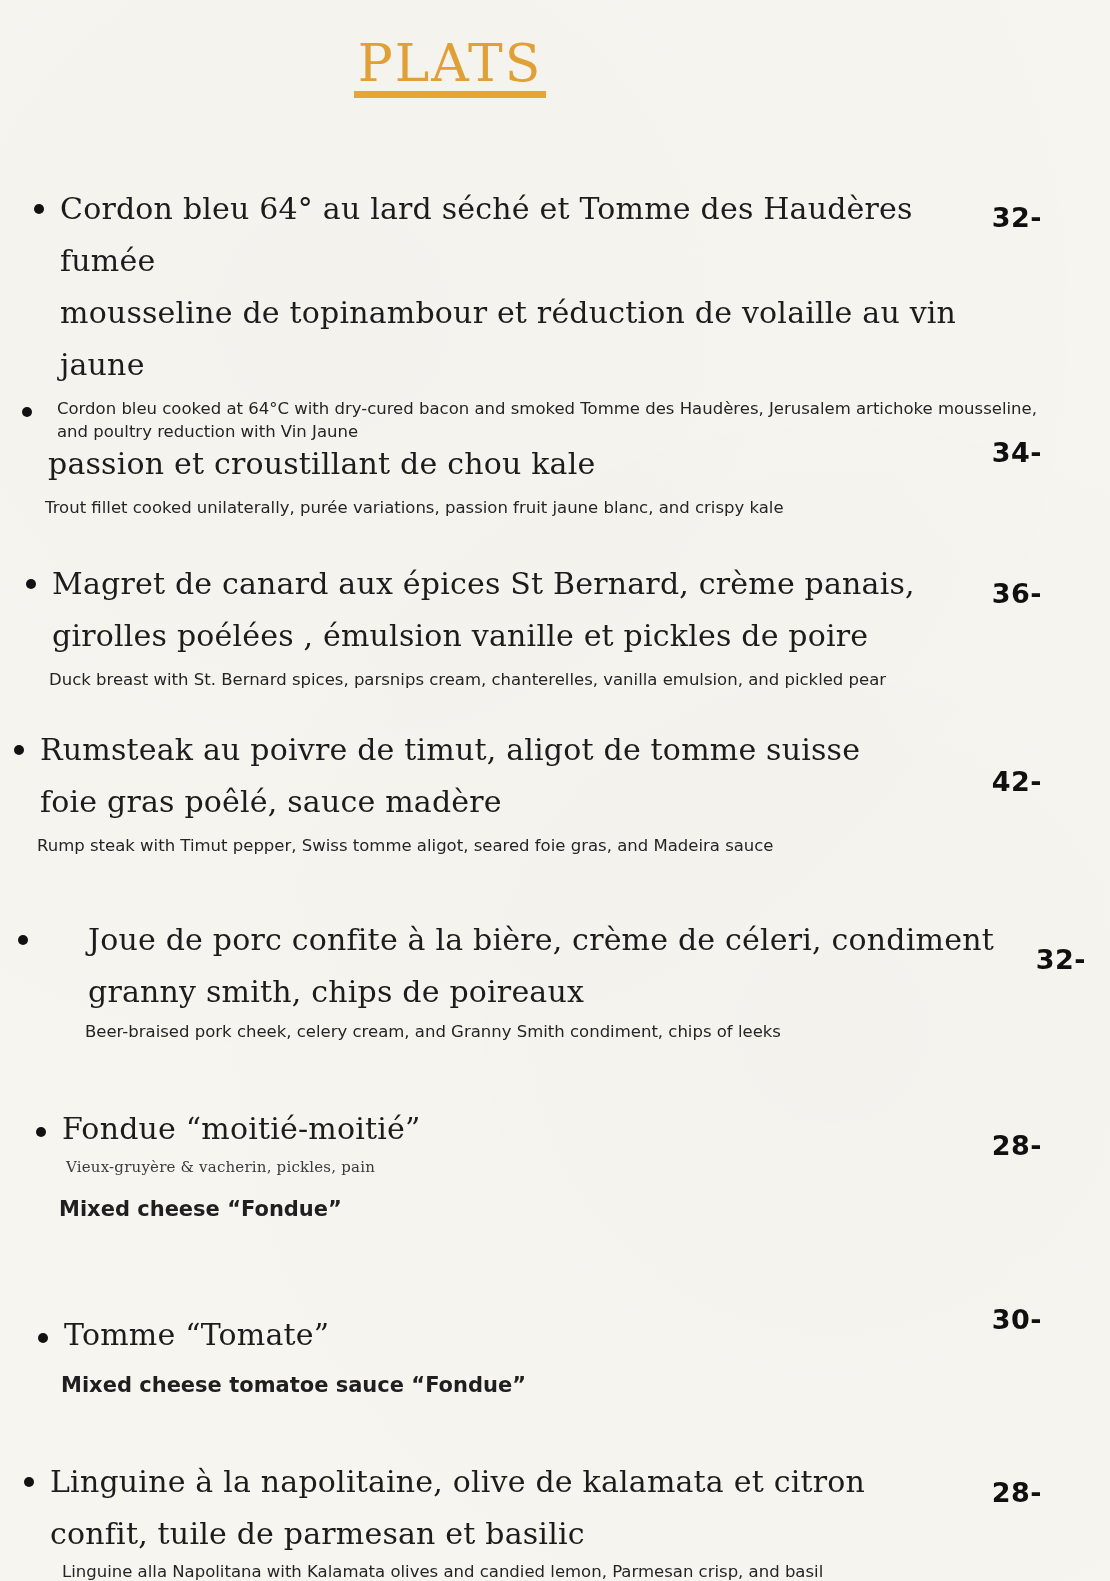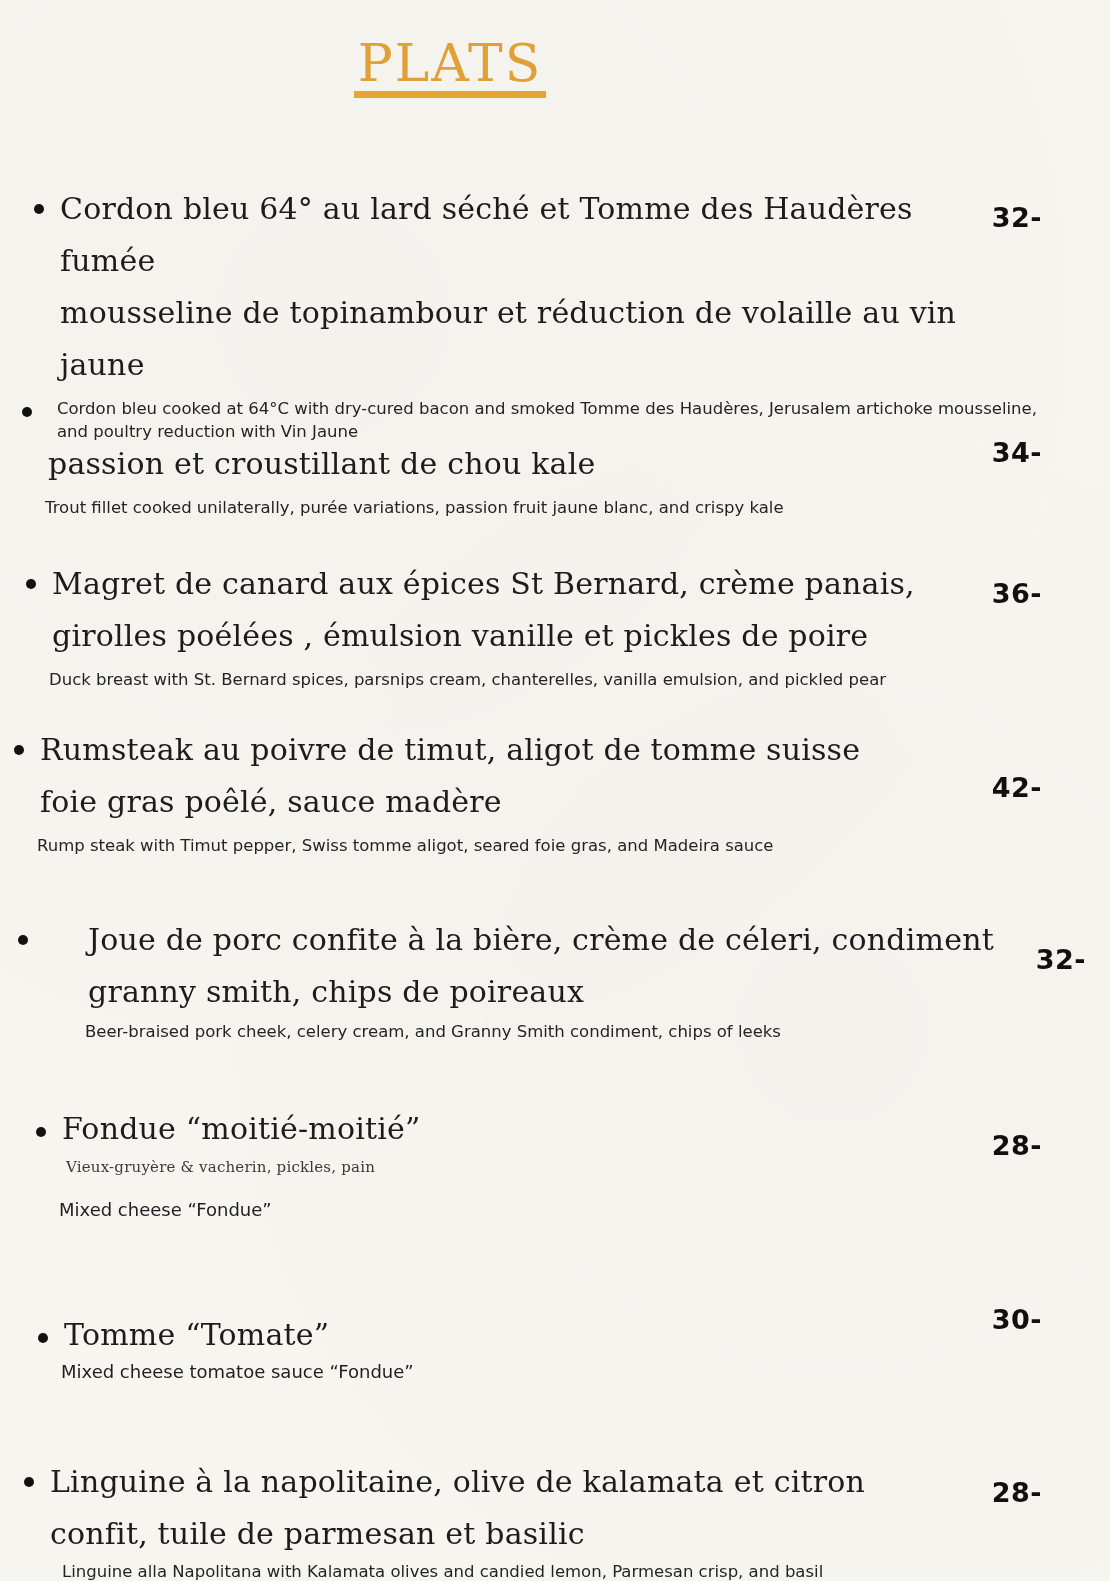--- a/index.html
+++ b/index.html
@@ -62,21 +62,21 @@
   }
   .desc{
     font-family:"DejaVu Sans","Liberation Sans",sans-serif;
     font-size:16.5px;
     line-height:23px;
     color:#242424;
     padding-left:calc(var(--indent) - 3px);
     max-width:1000px;
     margin-top:6px;
   }
-  .desc.small{font-size:18px;font-weight:400;color:#1f1f1f;}
+  .desc.small{font-size:21px;font-weight:700;color:#1f1f1f;}
   .desc.gap{margin-top:22px;}
   .price{
     position:absolute;
     right:56px;
     font-family:"DejaVu Sans","Liberation Sans",sans-serif;
     font-weight:700;
     font-size:27px;
     color:#101010;
     letter-spacing:0.5px;
   }
@@ -120,21 +120,21 @@
     <div class="price" style="top:20px;">36-</div>
   </div>
 
   <div class="item" style="top:724px; --indent:40px;">
     <span class="bullet"></span>
     <div class="title">
       <span>Rumsteak au poivre de timut, aligot de tomme suisse</span><br>
       <span>foie gras poêlé, sauce madère</span>
     </div>
     <div class="desc">Rump steak with Timut pepper, Swiss tomme aligot, seared foie gras, and Madeira sauce</div>
-    <div class="price" style="top:48px;margin-left:10px;">42-</div>
+    <div class="price" style="top:42px;margin-left:10px;">42-</div>
   </div>
 
   <div class="item" style="top:914px;padding-left:44px; --indent:44px;">
     <span class="bullet"></span>
     <div class="title">
       <span>Joue de porc confite à la bière, crème de céleri, condiment</span><br>
       <span>granny smith, chips de poireaux</span>
     </div>
     <div class="desc" style="margin-top:2px;">Beer-braised pork cheek, celery cream, and Granny Smith condiment, chips of leeks</div>
     <div class="price" style="top:30px;">32-</div>
@@ -148,21 +148,21 @@
     <div class="subtitle">Vieux-gruyère &amp; vacherin, pickles, pain</div>
     <div class="desc small gap">Mixed cheese “Fondue”</div>
     <div class="price" style="top:24px;">28-</div>
   </div>
 
   <div class="item" style="top:1312px; --indent:64px;">
     <span class="bullet"></span>
     <div class="title single">
       <span>Tomme “Tomate”</span>
     </div>
-    <div class="desc small" style="margin-top:2px;">Mixed cheese tomatoe sauce “Fondue”</div>
+    <div class="desc small" style="margin-top:16px;">Mixed cheese tomatoe sauce “Fondue”</div>
     <div class="price" style="top:-8px;text-align:right;">30-</div>
   </div>
 
   <div class="item" style="top:1416px;margin-top:40px; --indent:50px;">
     <span class="bullet"></span>
     <div class="title">
       <span>Linguine à la napolitaine, olive de kalamata et citron</span><br>
       <span>confit, tuile de parmesan et basilic</span>
     </div>
     <div class="desc" style="margin-top:0px; padding-left:calc(var(--indent) + 12px);">Linguine alla Napolitana with Kalamata olives and candied lemon, Parmesan crisp, and basil</div>

